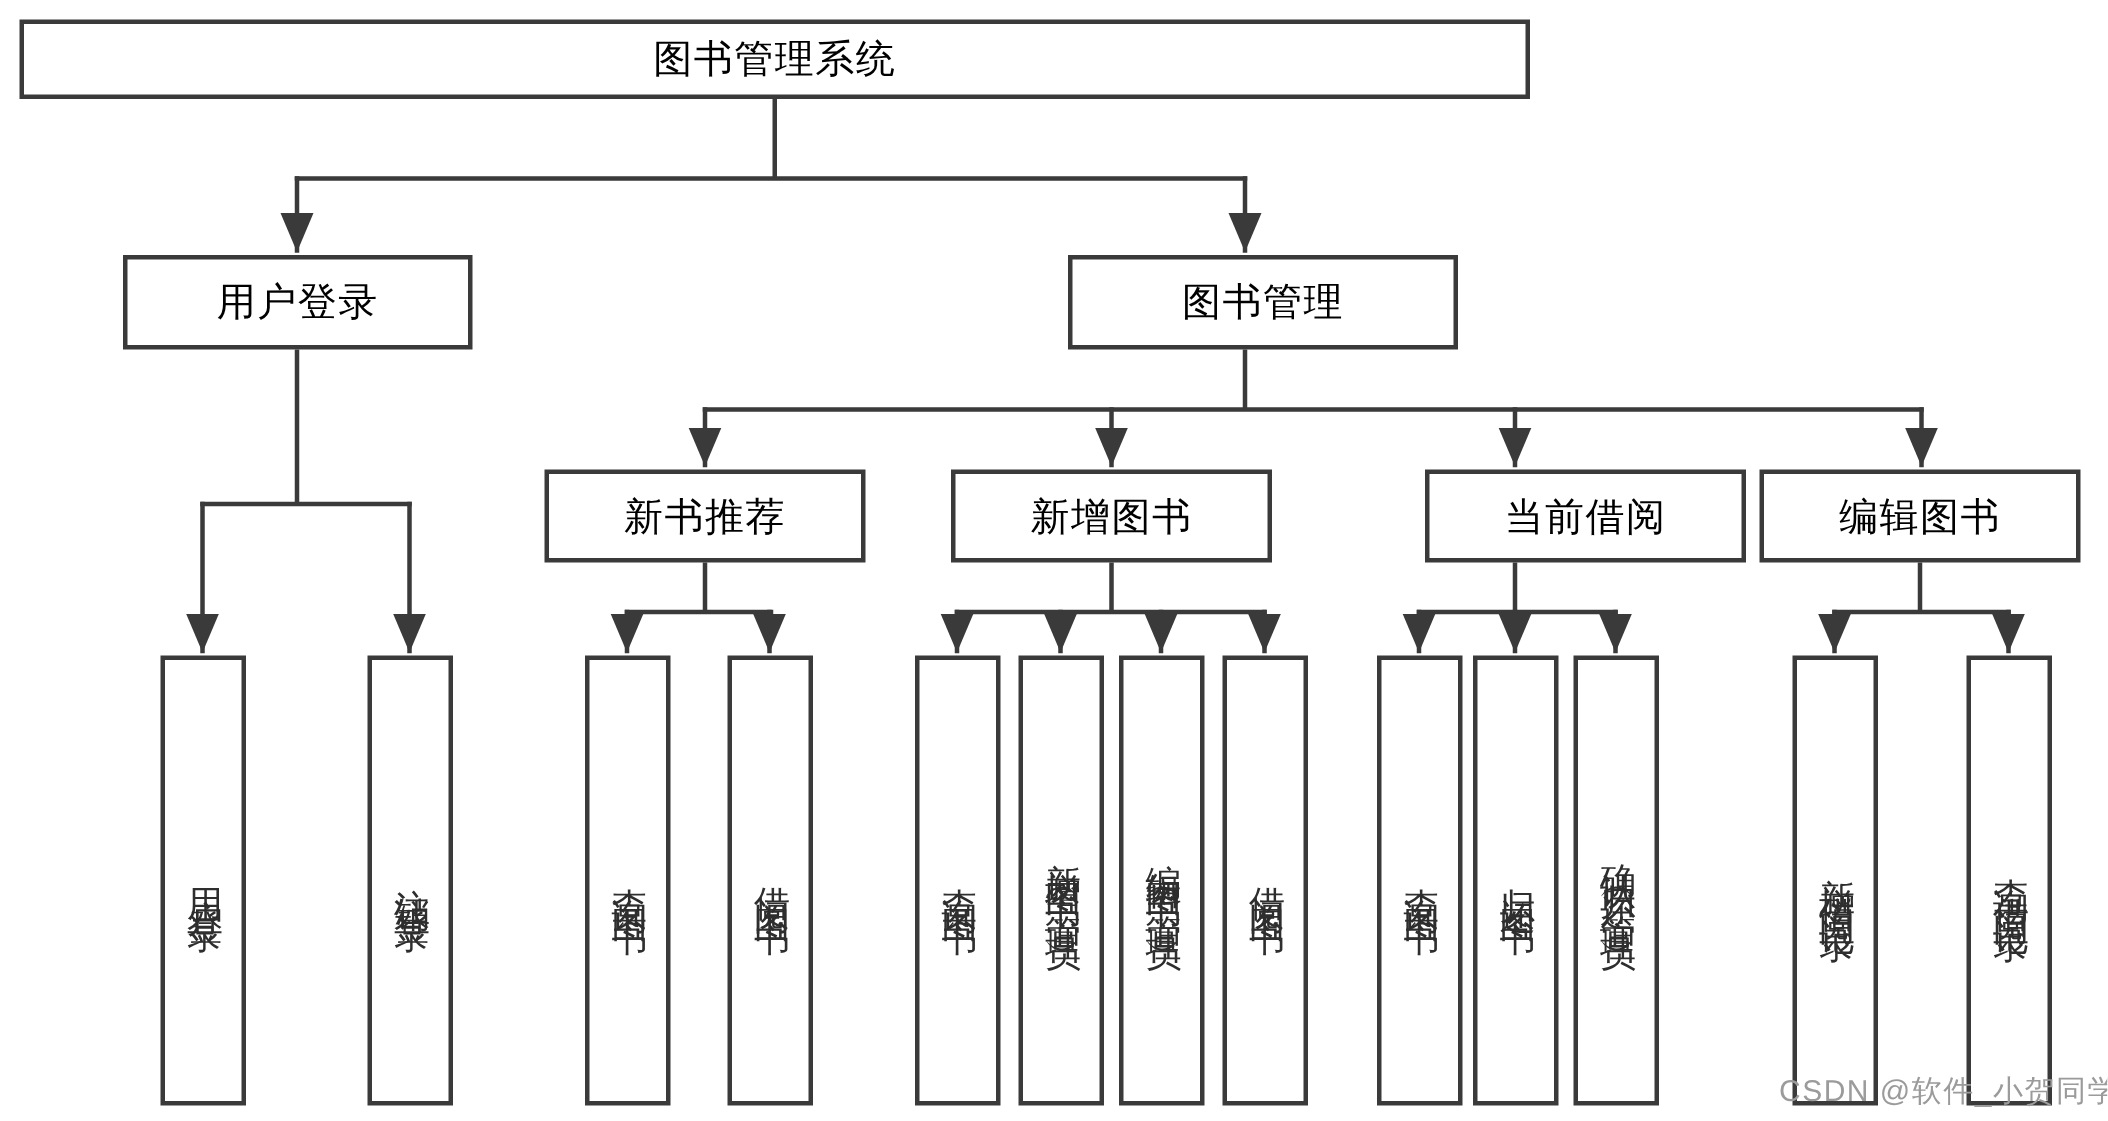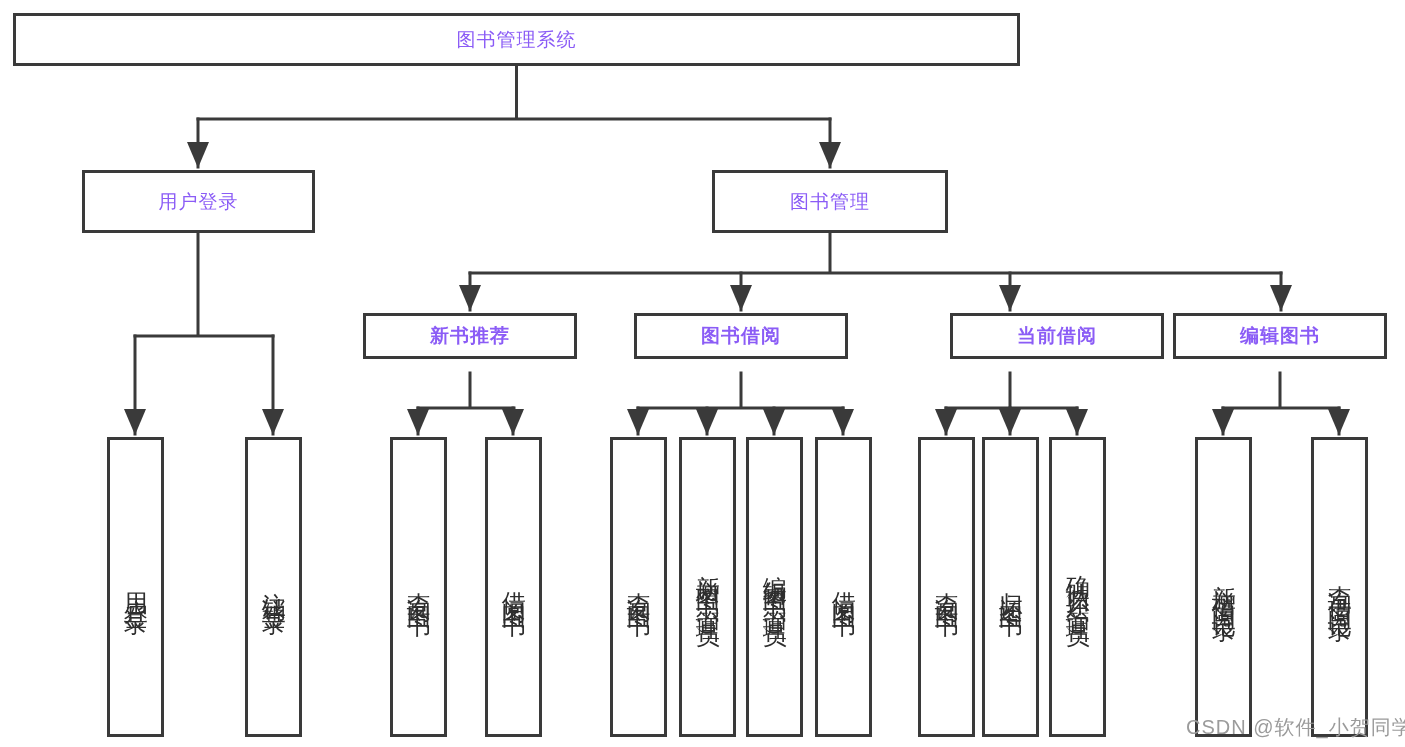--- a/index.html
+++ b/index.html
@@ -27,29 +27,29 @@
     position: absolute;
     box-sizing: border-box;
     background: #ffffff;
     border: 3px solid #3a3a3a;
     display: flex;
     align-items: center;
     justify-content: center;
     z-index: 2;
   }
   .hlabel {
-    font-size: 19px;
+    font-size: 26px;
     letter-spacing: 1px;
-    color: #8b5cf6;
+    color: #000000;
     white-space: nowrap;
   }
   .root-box   { left: 13px;  top: 13px;  width: 1007px; height: 53px; }
   .l2-a       { left: 82px;  top: 170px; width: 233px;  height: 63px; }
-  .l2-b       { left: 712px; top: 170px; width: 236px;  height: 63px; }
-  .l3         { top: 313px;  width: 214px; height: 46px; font-weight: bold; }
+  .l2-b       { left: 712px; top: 170px; width: 260px;  height: 63px; }
+  .l3         { top: 313px;  width: 214px; height: 62px; }
   .l3-a { left: 363px; }
   .l3-b { left: 634px; }
   .l3-c { left: 903px; margin-left: 47px; }
   .l3-d { left: 1173px; }
   .leaf {
     top: 437px;
     width: 57px;
     height: 300px;
   }
   .leaf .vlabel {
@@ -139,21 +139,21 @@
     <span class="hlabel">用户登录</span>
   </div>
   <div class="box l2-b">
     <span class="hlabel">图书管理</span>
   </div>
 
   <div class="box l3 l3-a">
     <span class="hlabel">新书推荐</span>
   </div>
   <div class="box l3 l3-b">
-    <span class="hlabel">图书借阅</span>
+    <span class="hlabel">新增图书</span>
   </div>
   <div class="box l3 l3-c">
     <span class="hlabel">当前借阅</span>
   </div>
   <div class="box l3 l3-d">
     <span class="hlabel">编辑图书</span>
   </div>
 
   <div class="box leaf" style="left:107px">
     <span class="vlabel">用户登录</span>

